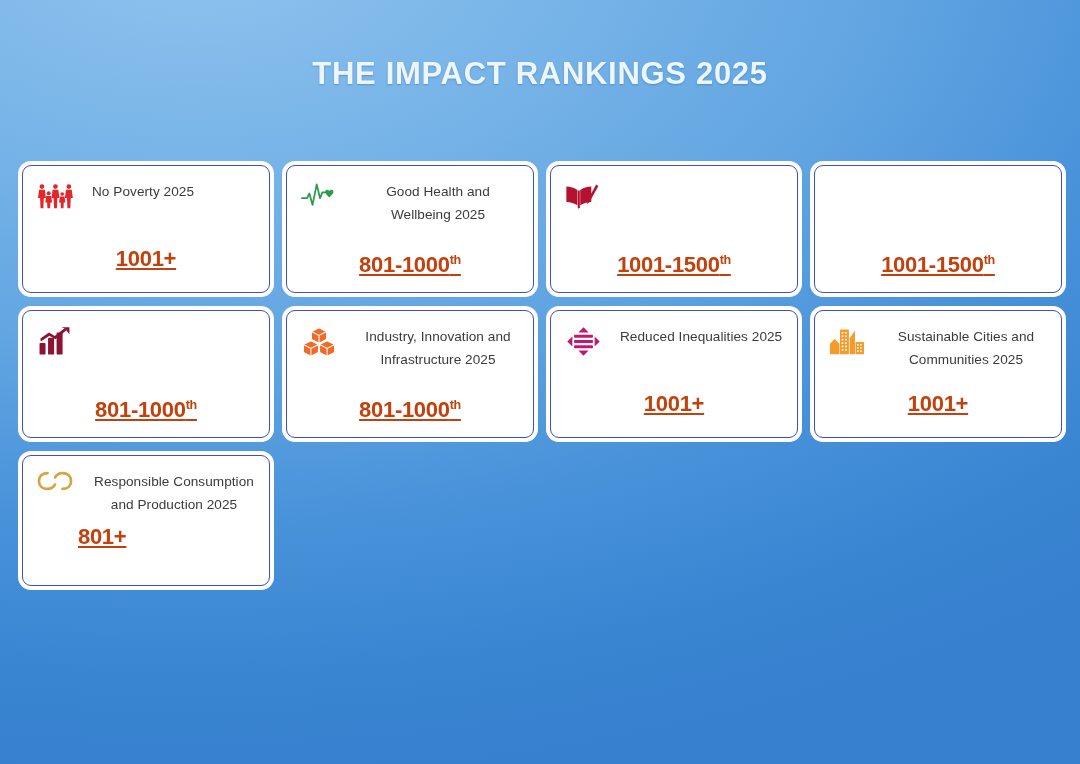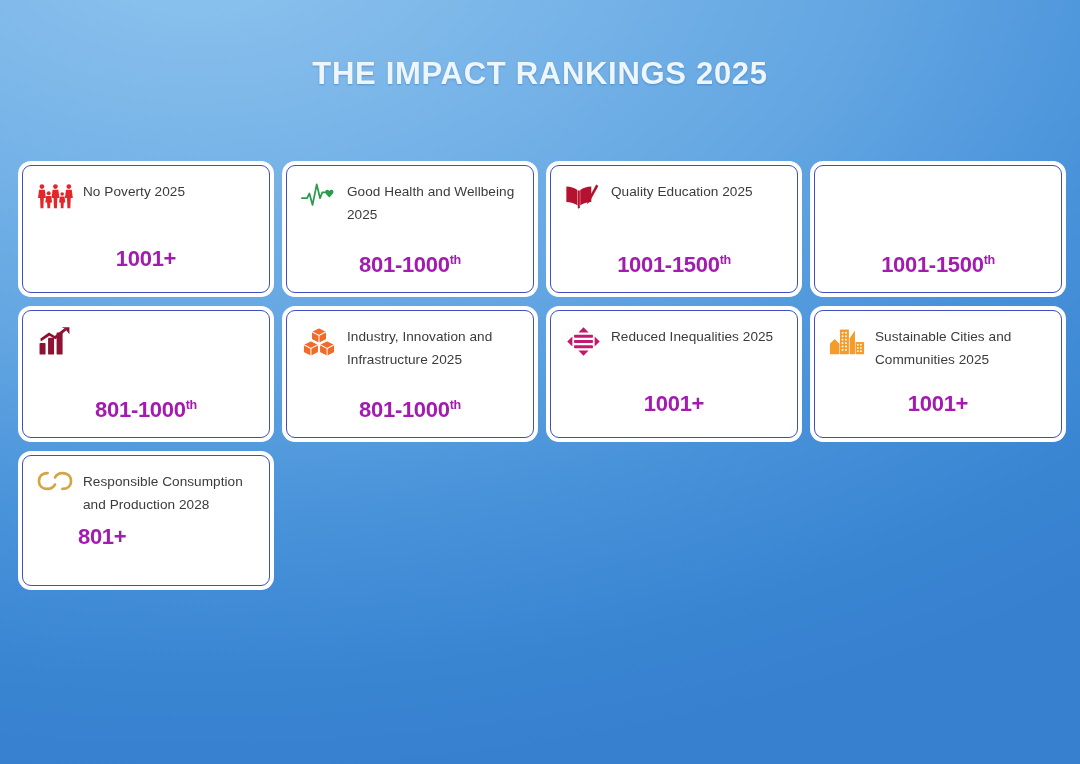--- a/index.html
+++ b/index.html
@@ -61,21 +61,22 @@
     padding: 14px 13px 10px 13px;
     display: flex;
     flex-direction: column;
   }
 
   .card.tall { height: 131px; }
 
   .card-head {
     display: flex;
     align-items: flex-start;
-    gap: 9px;
+    gap: 18px;
+    text-align: center;
   }
 
   .icon {
     flex: 0 0 auto;
     width: 38px;
     height: 34px;
     display: flex;
     align-items: flex-start;
     justify-content: center;
     padding-top: 1px;
@@ -87,24 +88,25 @@
     line-height: 1.67;
     color: #3b3b3b;
     letter-spacing: 0.05px;
     padding-top: 1px;
   }
 
   .rank {
     margin-top: auto;
     font-size: 22px;
     font-weight: bold;
-    color: #a21caf;
+    color: #c2410c;
     text-align: center;
     letter-spacing: -0.3px;
     padding-bottom: 4px;
+    text-decoration: underline;
   }
   .rank sup {
     font-size: 0.57em;
     font-weight: bold;
     vertical-align: super;
     line-height: 0;
   }
 
   
   .card[data-card-index="0"] .rank { padding-bottom: 10px; }
@@ -166,21 +168,20 @@
             <svg viewBox="0 0 40 32" width="36" height="30">
     <g fill="currentColor">
       <path d="M1.5 5.5c4.6.2 9 1.5 12.3 3.7v17.2C10.5 24.3 6.1 23 1.5 22.8z"></path>
       <path d="M29.2 5.5c-4.6.2-9 1.5-12.3 3.7v17.2c3.3-2.1 7.7-3.4 12.3-3.6z"></path>
       <path d="M14.2 9.9h2.3v18.5l-1.15 2-1.15-2z"></path>
       <path d="M34.7 3.2l2.4 1.6-9.1 16.4-2.4-1.6z"></path>
       <path d="M25.4 20.6l2.4 1.6-3.5 3z"></path>
     </g>
   </svg>
           </span>
-          <div class="card-title">Quality Education 2025</div>
         </div>
         <div class="rank"><span>1001-1500</span><sup>th</sup></div>
       </div>
       <div class="card" data-card-index="3">
         <div class="rank"><span>1001-1500</span><sup>th</sup></div>
       </div>
       <div class="card" data-card-index="4">
         <div class="card-head">
           <span class="icon" style="color: rgb(140, 19, 49);">
             <svg viewBox="0 0 36 32" width="34" height="30">
@@ -271,19 +272,19 @@
         </div>
         <div class="rank"><span>1001+</span></div>
       </div>
       <div class="card tall" data-card-index="8">
         <div class="card-head">
           <span class="icon" style="color: rgb(212, 165, 69);">
             <svg viewBox="0 0 40 22" width="36" height="20">
     <path d="M11.8 2.2C6.4 2.2 2.2 5.2 2.2 11s4.2 8.8 9.6 8.8c5.4 0 7.3-3.3 8.2-4.9M28.2 19.8c5.4 0 9.6-3 9.6-8.8s-4.2-8.8-9.6-8.8c-5.4 0-7.3 3.3-8.2 4.9" fill="none" stroke="currentColor" stroke-width="2.9" stroke-linecap="round"></path>
   </svg>
           </span>
-          <div class="card-title">Responsible Consumption and Production 2028</div>
+          <div class="card-title">Responsible Consumption and Production 2025</div>
         </div>
         <div class="rank"><span>801+</span></div>
       </div>
     </div>
 
 </div>
 
 </body></html>

